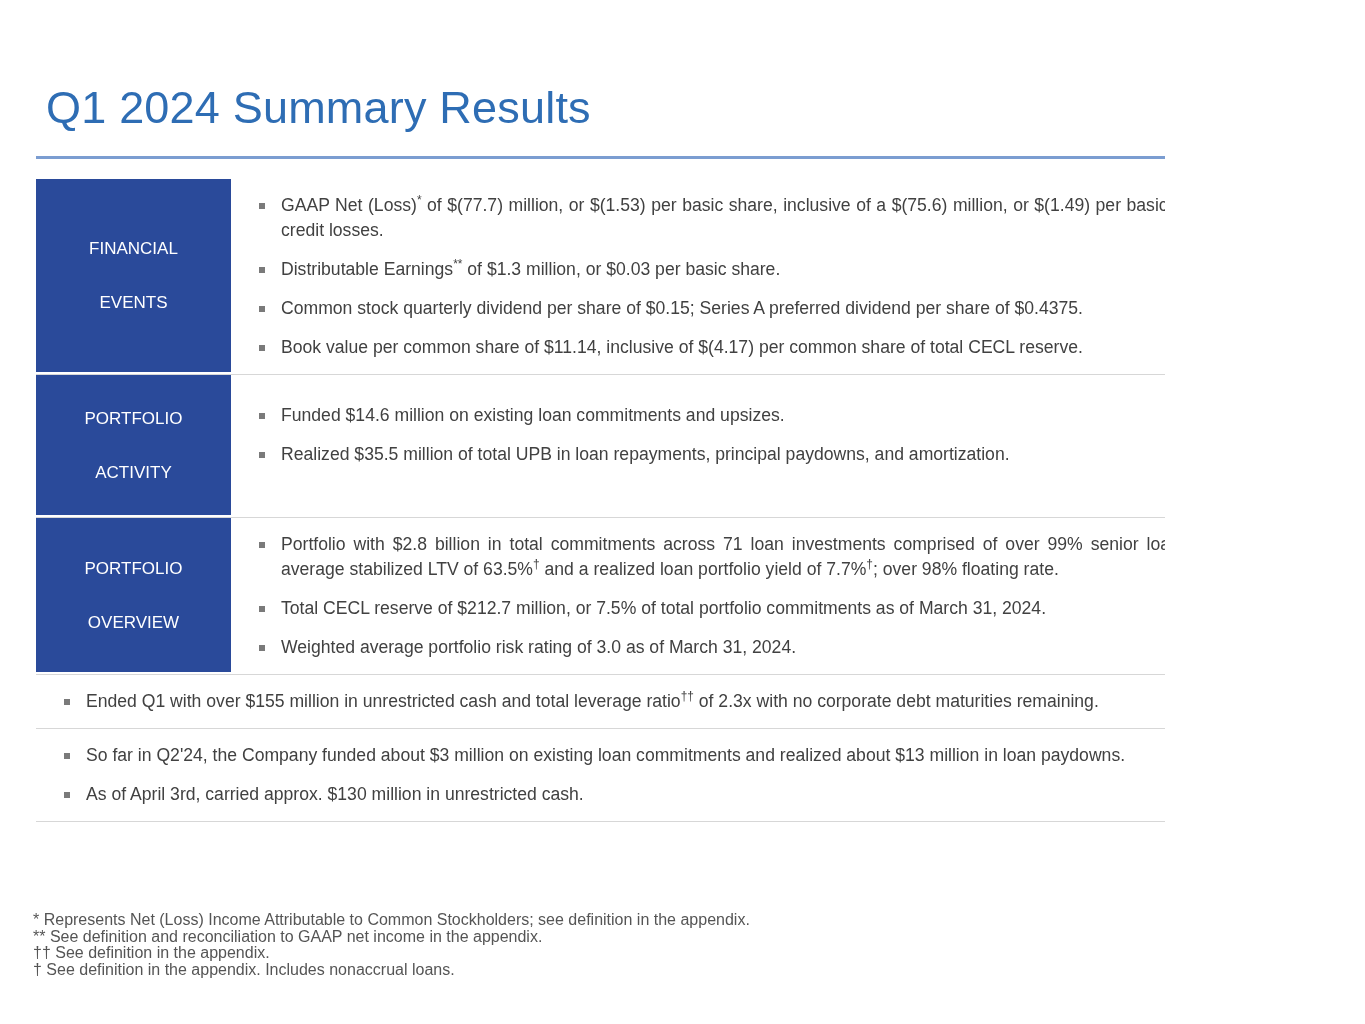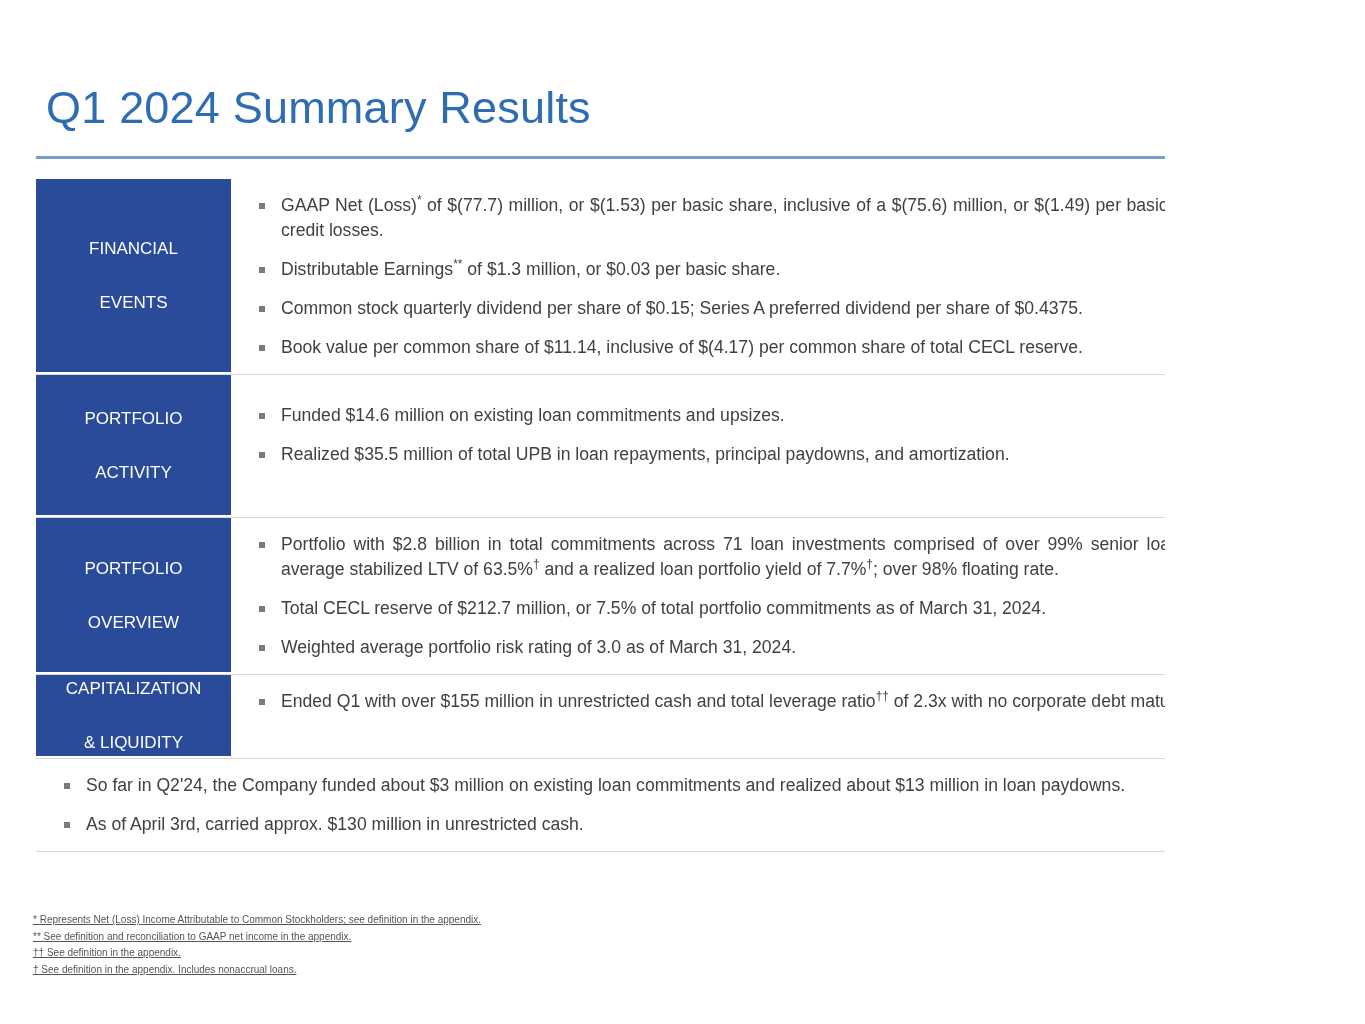--- a/index.html
+++ b/index.html
@@ -113,24 +113,23 @@
     font-size: 0.68em;
     vertical-align: super;
     line-height: 0;
   }
 
   
   .footnotes {
     position: absolute;
     left: 33px;
     top: 912px;
-    font-size: 10px;
+    font-size: 16px;
     line-height: 16.6px;
     color: #555555;
-    text-decoration: underline;
   }
   .footnotes div { white-space: nowrap; }
 
   .page-number {
     position: absolute;
     left: 1290px;
     top: 932px;
     font-size: 20px;
     font-style: italic;
     color: #3f6eb5;
@@ -198,26 +197,20 @@
       <div class="body">
         <ul class="bullets">
           <li class="justify">Portfolio with $2.8 billion in total commitments across 71 loan investments comprised of over 99% senior loans with a weighted average stabilized LTV of 63.5%<sup>†</sup> and a realized loan portfolio yield of 7.7%<sup>†</sup>; over 98% floating rate.</li>
           <li>Total CECL reserve of $212.7 million, or 7.5% of total portfolio commitments as of March 31, 2024.</li>
           <li>Weighted average portfolio risk rating of 3.0 as of March 31, 2024.</li>
         </ul>
       </div>
     </div>
 
     <div class="row">
-      <div class="cat">
-        <span>
-          <span>CAPITALIZATION</span><br>
-          <span>&amp; LIQUIDITY</span>
-        </span>
-      </div>
       <div class="body">
         <ul class="bullets">
           <li class="justify">Ended Q1 with over $155 million in unrestricted cash and total leverage ratio<sup>††</sup> of 2.3x with no corporate debt maturities remaining.</li>
         </ul>
       </div>
     </div>
 
     <div class="row">
       <div class="body">
         <ul class="bullets">

